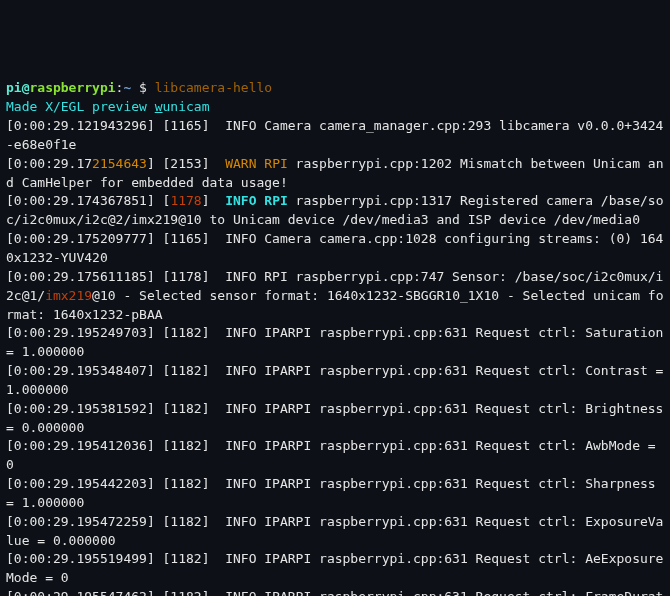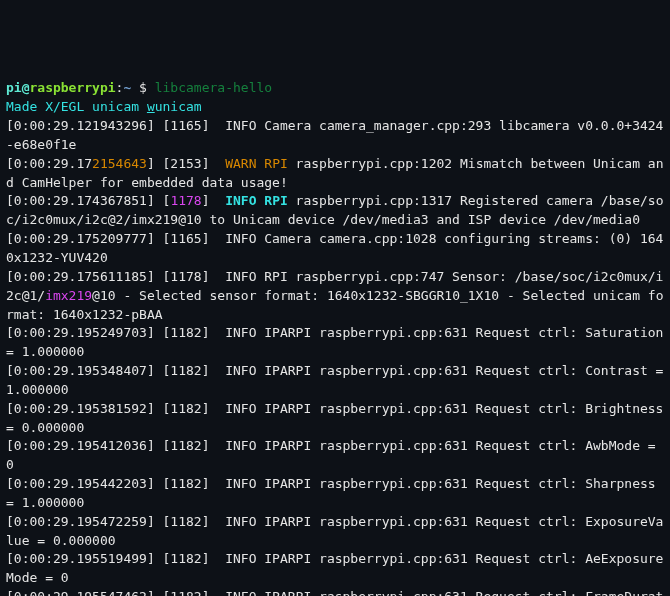--- a/index.html
+++ b/index.html
@@ -14,37 +14,37 @@
       padding: 4px 6px;
       overflow: hidden;
       white-space: pre-wrap;
       word-break: break-all;
     }
     .prompt-user   { color: #5eead4; font-weight: bold; }
     .prompt-host   { color: #8ae234; font-weight: bold; text-align: center; }
     .prompt-colon  { color: #e5e5e5; }
     .prompt-path   { color: #729fcf; font-weight: bold; }
     .prompt-dollar { color: #e5e5e5; }
-    .cmd           { color: #15803d; }
+    .cmd           { color: #a16207; }
     .cyan          { color: #34e2e2; }
     .grey          { color: #e5e5e5; }
     .orange-ts     { color: #d78700; }
     .warn-tag      { color: #d78700; font-weight: normal; }
     .info-tag-cyan { color: #34e2e2; font-weight: bold; }
-    .yellow        { color: #d946ef; }
+    .yellow        { color: #c2410c; }
     .underline     { text-decoration: underline; }
     #terminal { width: 100%; height: 100%; }
   </style>
 </head>
 <body>
 
 
 
 <div id="terminal"><span class="prompt-user">pi</span><span class="prompt-user">@</span><span class="prompt-host">raspberrypi</span><span class="prompt-colon">:</span><span class="prompt-path">~</span><span class="prompt-dollar"> $ </span><span class="cmd">libcamera-hello</span>
-<span class="cyan">Made X/EGL unicam </span><span class="cyan underline">w</span><span class="cyan">unicam</span>
+<span class="cyan">Made X/EGL preview </span><span class="cyan underline">w</span><span class="cyan">unicam</span>
 <span class="grey">[0:00:29.121943296] [1165]  INFO Camera camera_manager.cpp:293 libcamera v0.0.0+3424-e68e0f1e</span>
 <span class="grey">[0:00:29.17</span><span class="orange-ts">2154643</span><span class="grey">] [2153]  </span><span class="warn-tag">WARN RPI</span><span class="grey"> raspberrypi.cpp:1202 Mismatch between Unicam and CamHelper for embedded data usage!</span>
 <span class="grey">[0:00:29.174367851] [</span><span class="yellow">1178</span><span class="grey">]  </span><span class="info-tag-cyan">INFO RPI</span><span class="grey"> raspberrypi.cpp:1317 Registered camera /base/soc/i2c0mux/i2c@2/imx219@10 to Unicam device /dev/media3 and ISP device /dev/media0</span>
 <span class="grey">[0:00:29.175209777] [1165]  INFO Camera camera.cpp:1028 configuring streams: (0) 1640x1232-YUV420</span>
 <span class="grey">[0:00:29.175611185] [1178]  INFO RPI raspberrypi.cpp:747 Sensor: /base/soc/i2c0mux/i2c@1/</span><span class="yellow">imx219</span><span class="grey">@10 - Selected sensor format: 1640x1232-SBGGR10_1X10 - Selected unicam format: 1640x1232-pBAA</span>
 <span class="grey">[0:00:29.195249703] [1182]  INFO IPARPI raspberrypi.cpp:631 Request ctrl: Saturation = 1.000000</span>
 <span class="grey">[0:00:29.195348407] [1182]  INFO IPARPI raspberrypi.cpp:631 Request ctrl: Contrast = 1.000000</span>
 <span class="grey">[0:00:29.195381592] [1182]  INFO IPARPI raspberrypi.cpp:631 Request ctrl: Brightness = 0.000000</span>
 <span class="grey">[0:00:29.195412036] [1182]  INFO IPARPI raspberrypi.cpp:631 Request ctrl: AwbMode = 0</span>
 <span class="grey">[0:00:29.195442203] [1182]  INFO IPARPI raspberrypi.cpp:631 Request ctrl: Sharpness = 1.000000</span>

